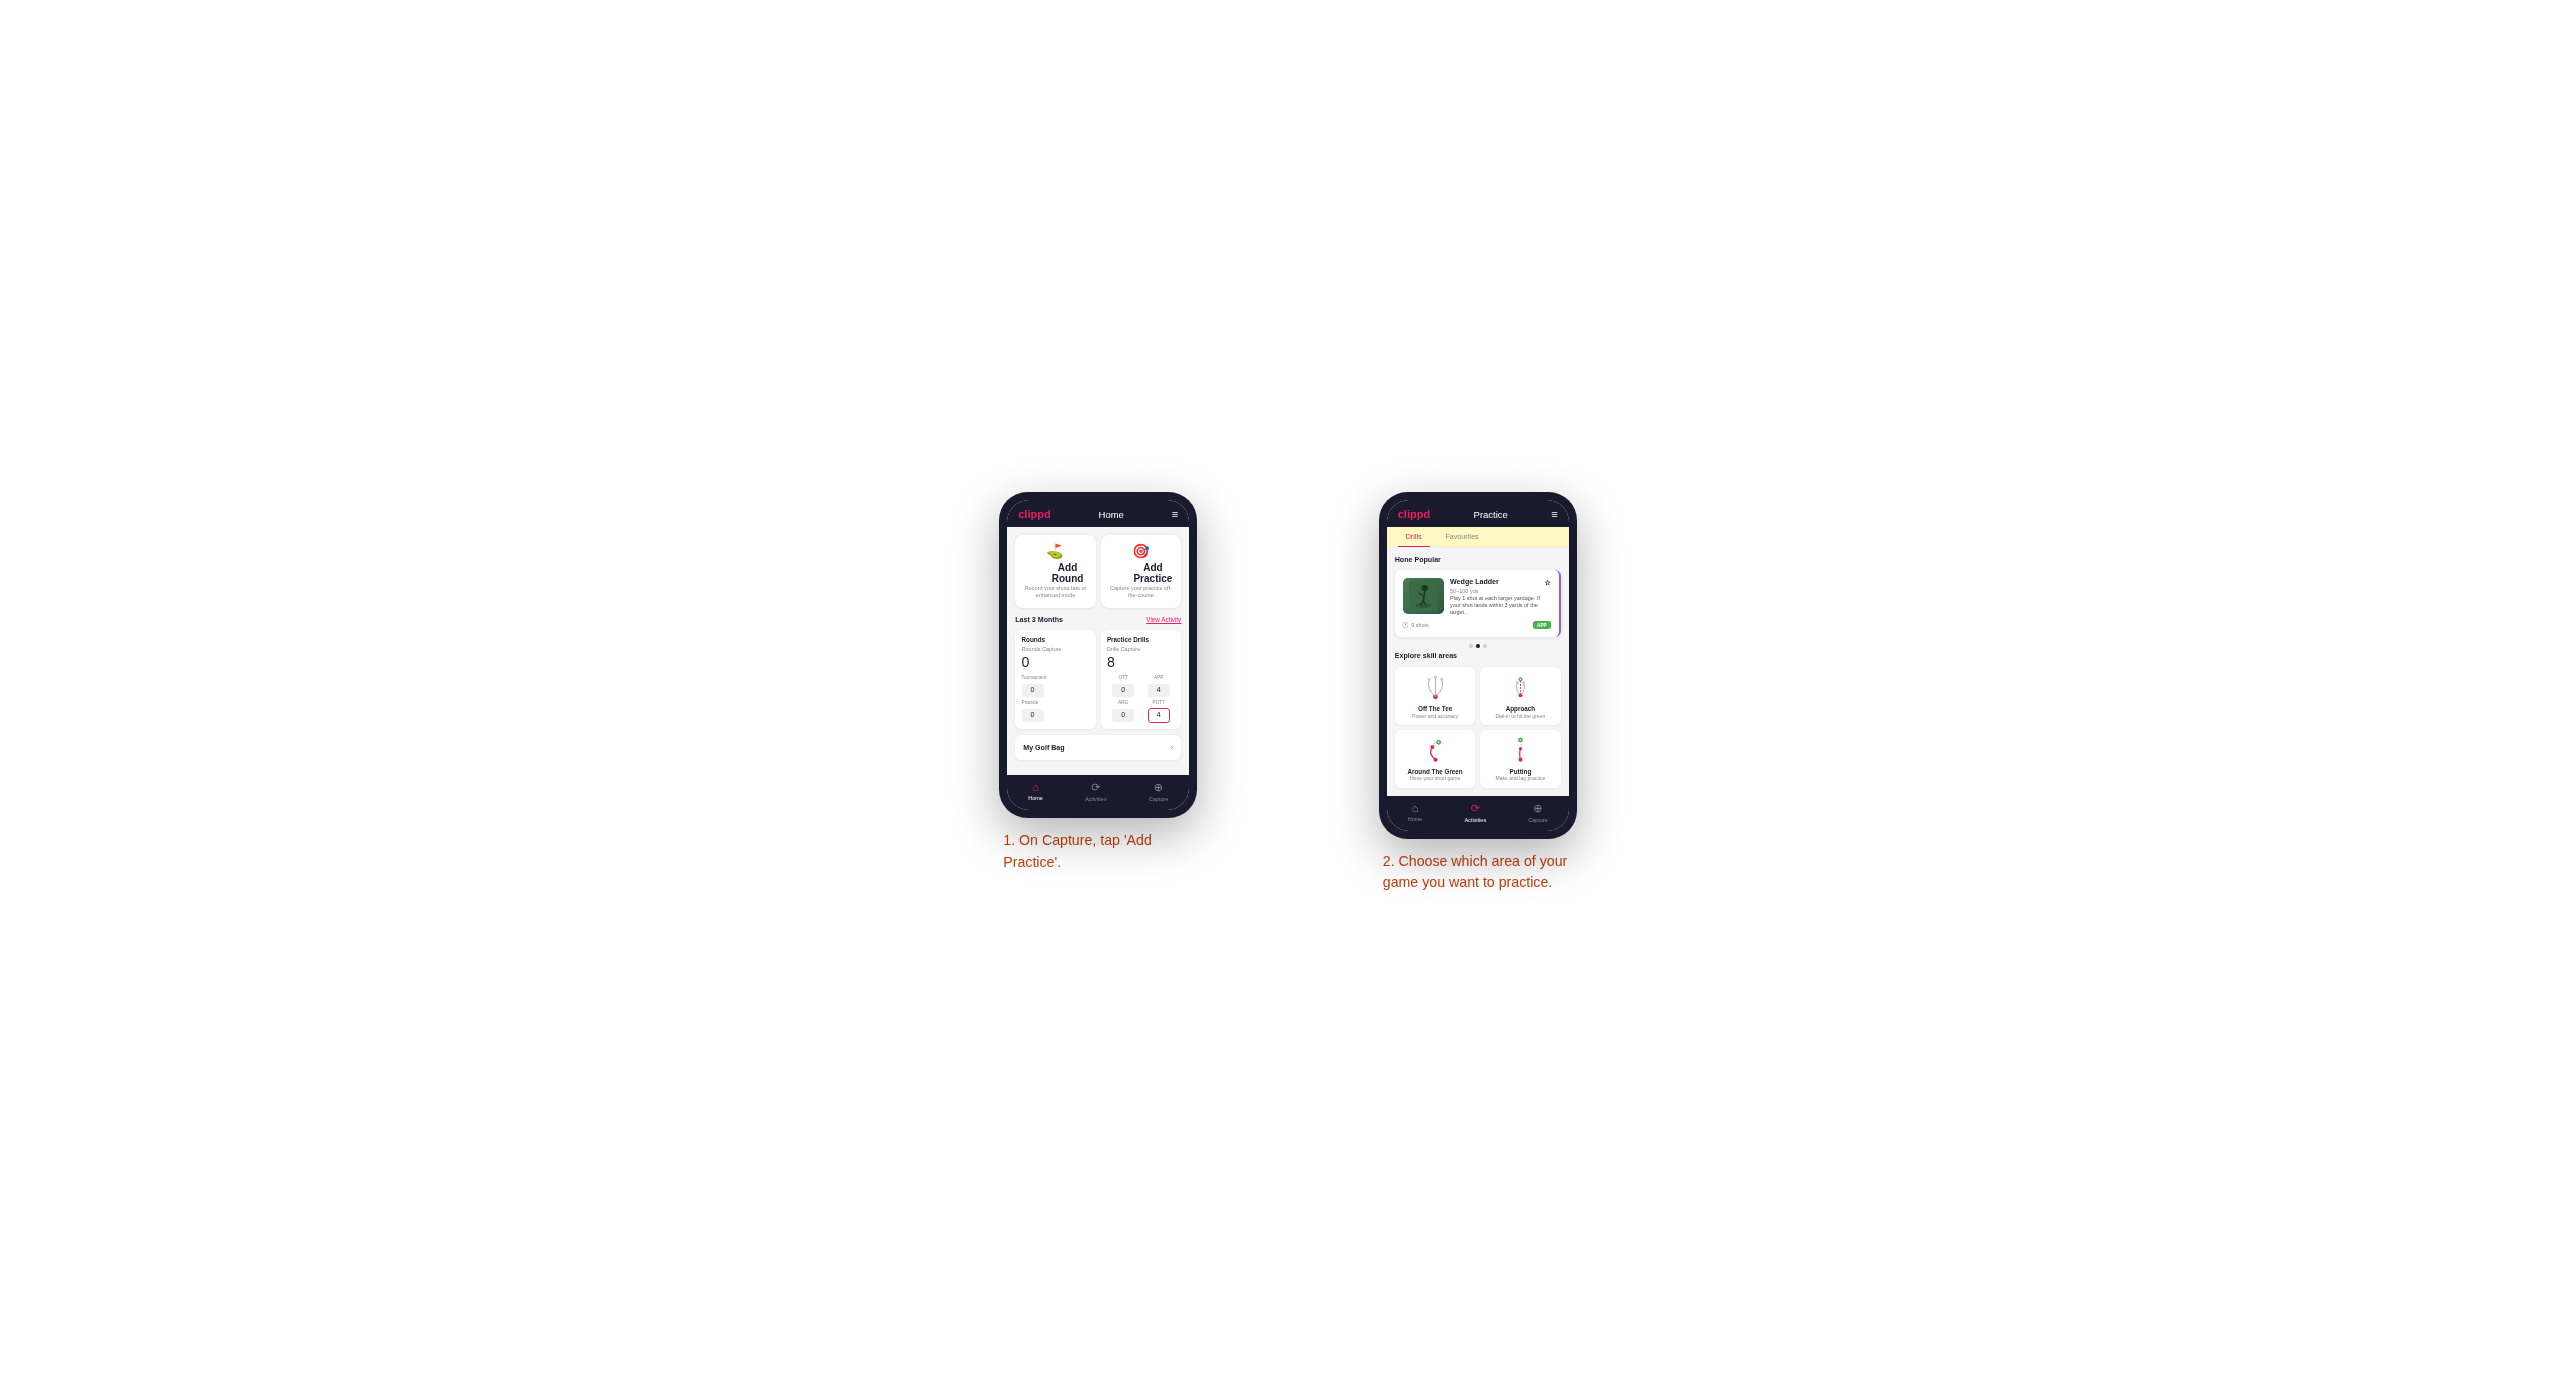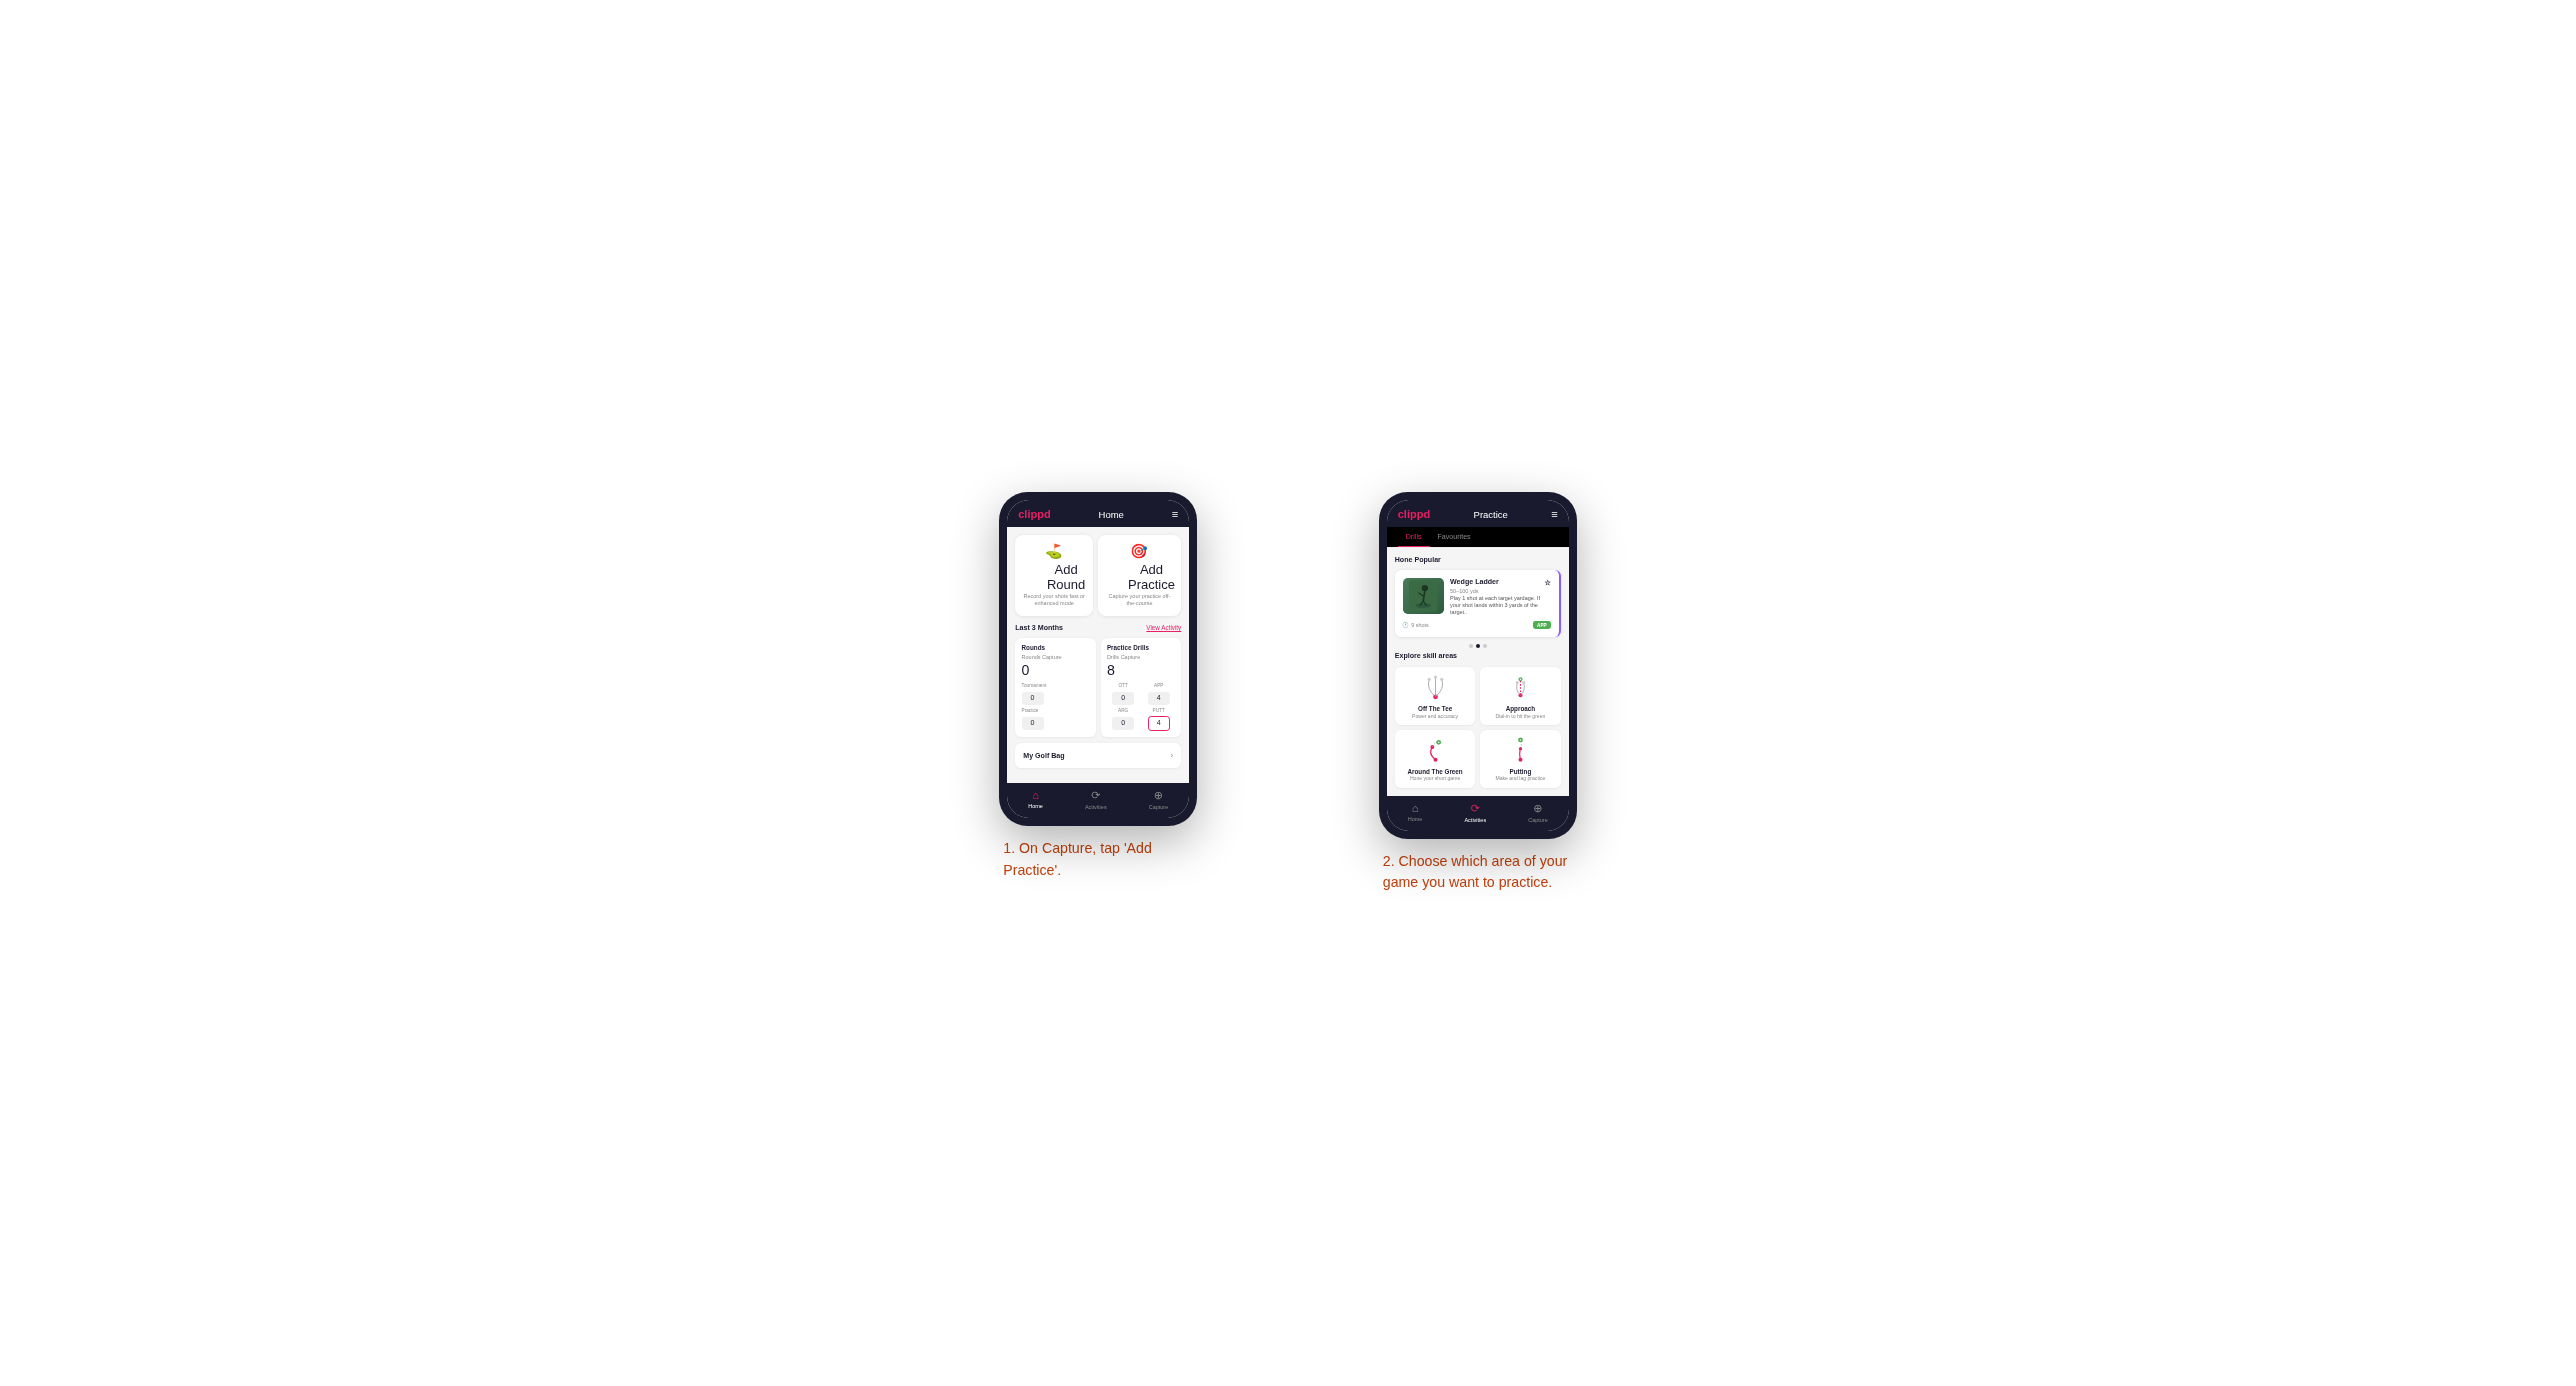--- a/index.html
+++ b/index.html
@@ -79,22 +79,22 @@
       align-items: center;
       text-align: center;
       box-shadow: 0 0.8px 3.2px rgba(0,0,0,0.08);
     }
     .action-card-icon {
       font-size: 14.2px;
       margin-bottom: 3.2px;
     }
     .action-card-icon.pink { color: #e91e63; }
     .action-card-title {
-      font-size: 13px;
-      font-weight: 400;
+      font-size: 10px;
+      font-weight: 700;
       color: #1a1a2e;
       margin-bottom: 1.6px;
       margin-left: 24px;
     }
     .action-card-desc {
       font-size: 5.5px;
       color: #888;
       line-height: 1.3;
     }
     .section-header {
@@ -208,23 +208,23 @@
     .nav-icon.active { color: #e91e63; }
     .nav-label {
       font-size: 5.5px;
       color: #888;
     }
     .nav-label.active { color: #ffffff; }
 
     
     .tabs-row {
       display: flex;
-      gap: 0;
+      gap: 8px;
       padding: 0 11px;
-      background: #000000;
+      background: #fef9c3;
       border-bottom: 0.8px solid #eee;
     }
     .tab {
       padding: 6.3px 8px 4.7px;
       font-size: 7.1px;
       font-weight: 500;
       color: #888;
       cursor: pointer;
       border-bottom: 1.6px solid transparent;
     }

